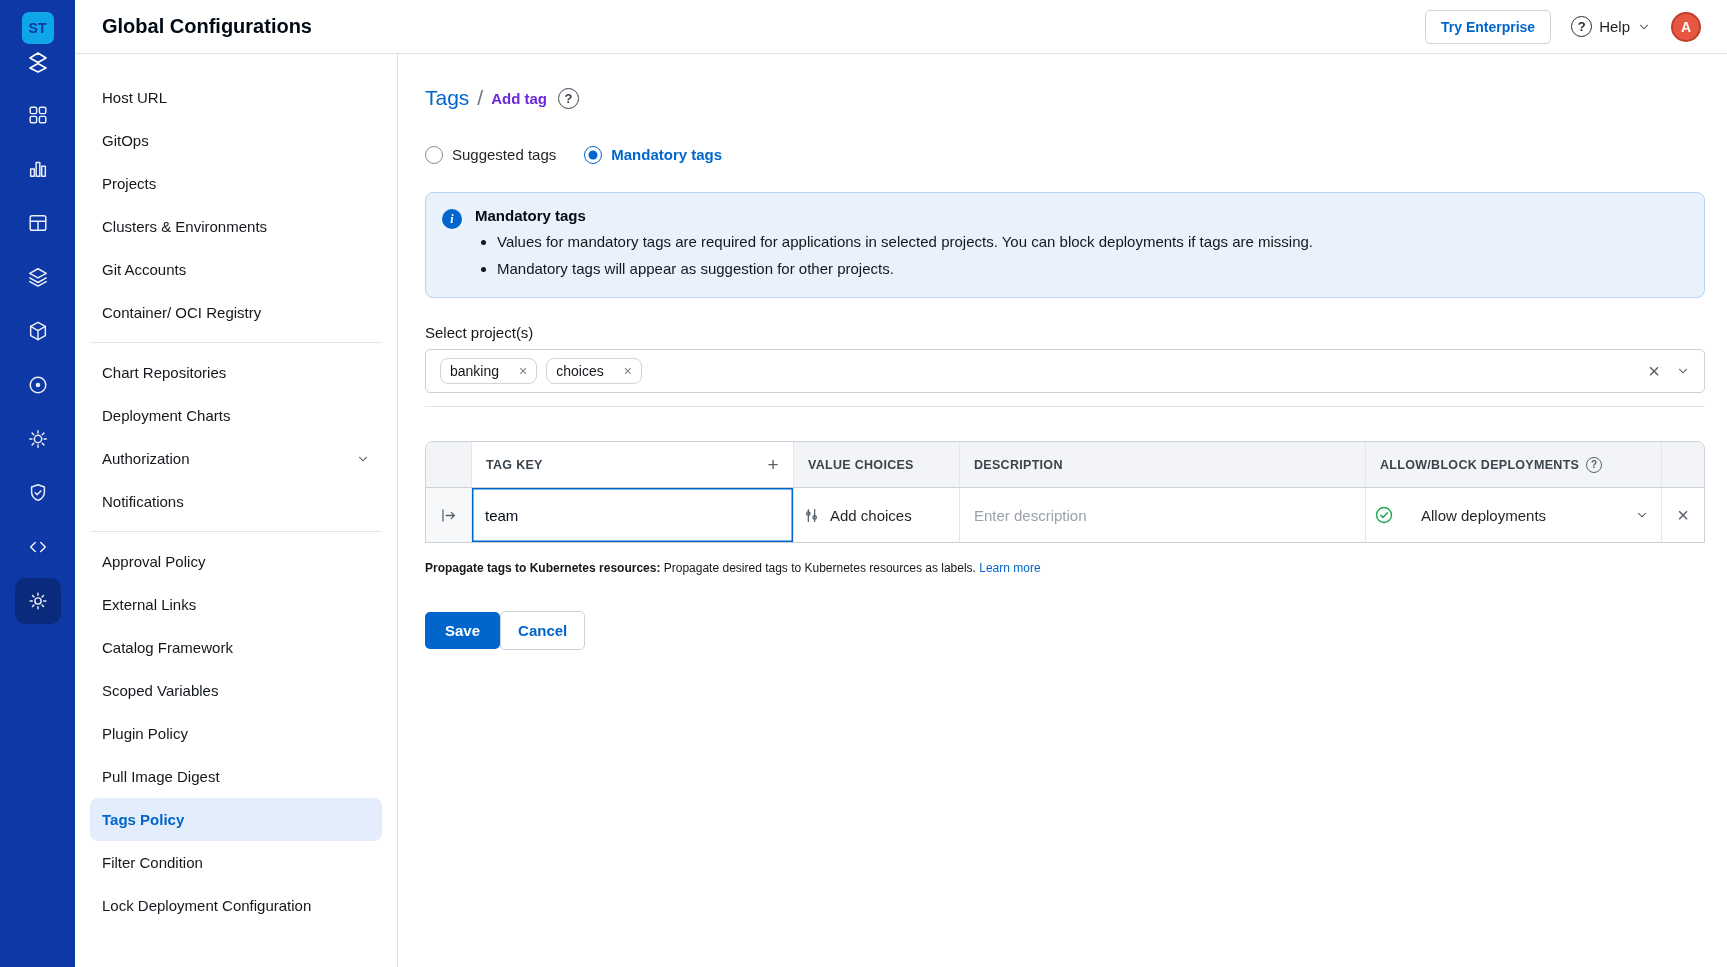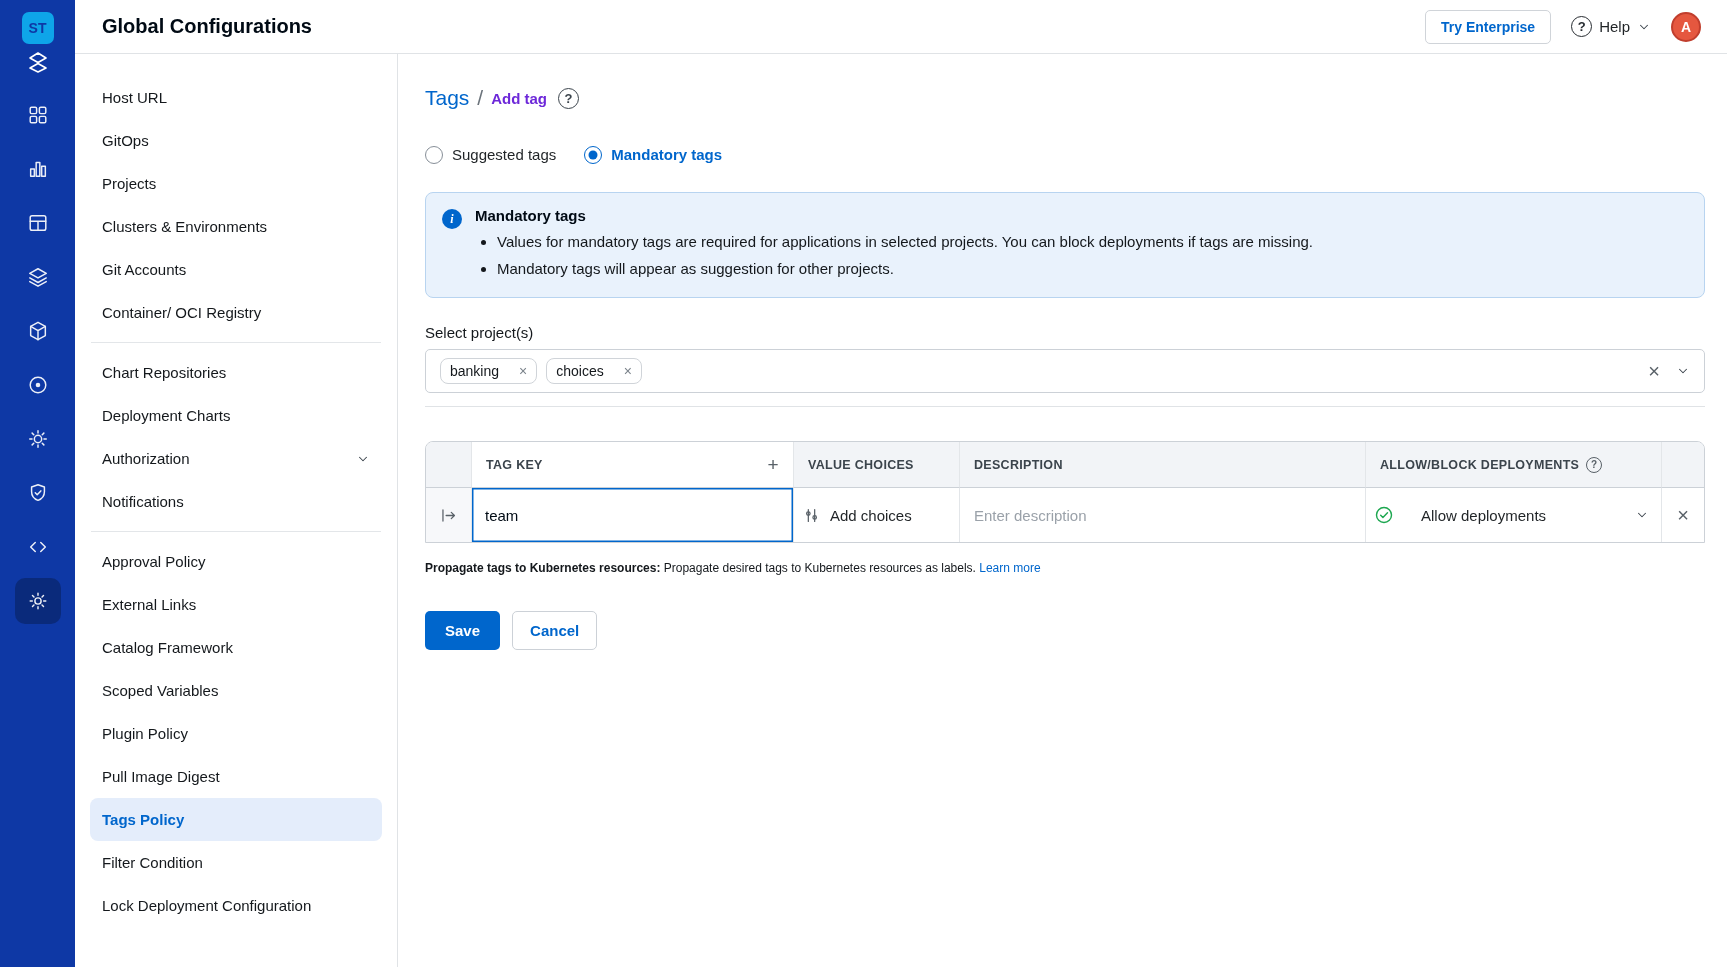--- a/index.html
+++ b/index.html
@@ -149,21 +149,21 @@
   .td-allow { gap:27px; cursor:pointer; padding-right:12px; }
   .check-svg { width:20px; height:20px; stroke:#1da750; fill:none; stroke-width:1.7; stroke-linecap:round; stroke-linejoin:round; flex-shrink:0; }
   .td-allow .chev-svg { margin-left:auto; }
   .td-close { justify-content:center; padding:0; }
   .row-x { color:#596168; font-size:20px; cursor:pointer; line-height:1; }
 
   .propagate { margin-top:18px; font-size:12px; color:#14181c; }
   .propagate b { font-weight:700; }
   .propagate a { color:#0066cc; text-decoration:none; cursor:pointer; }
 
-  .btn-row { margin-top:36px; display:flex; gap:12px; }
+  .btn-row { margin-top:36px; display:flex; align-items:center; gap:0; }
   .btn-primary {
     background:#0066cc; color:#fff; border:none; border-radius:5px; padding:10px 20px;
     font-size:15px; font-weight:700; cursor:pointer; font-family:inherit;
   }
   .btn-secondary {
     background:#fff; color:#0066cc; border:1px solid #ccd1d7; border-radius:5px; padding:10px 17px;
     font-size:15px; font-weight:700; cursor:pointer; font-family:inherit;
   }
 </style>
 </head>

